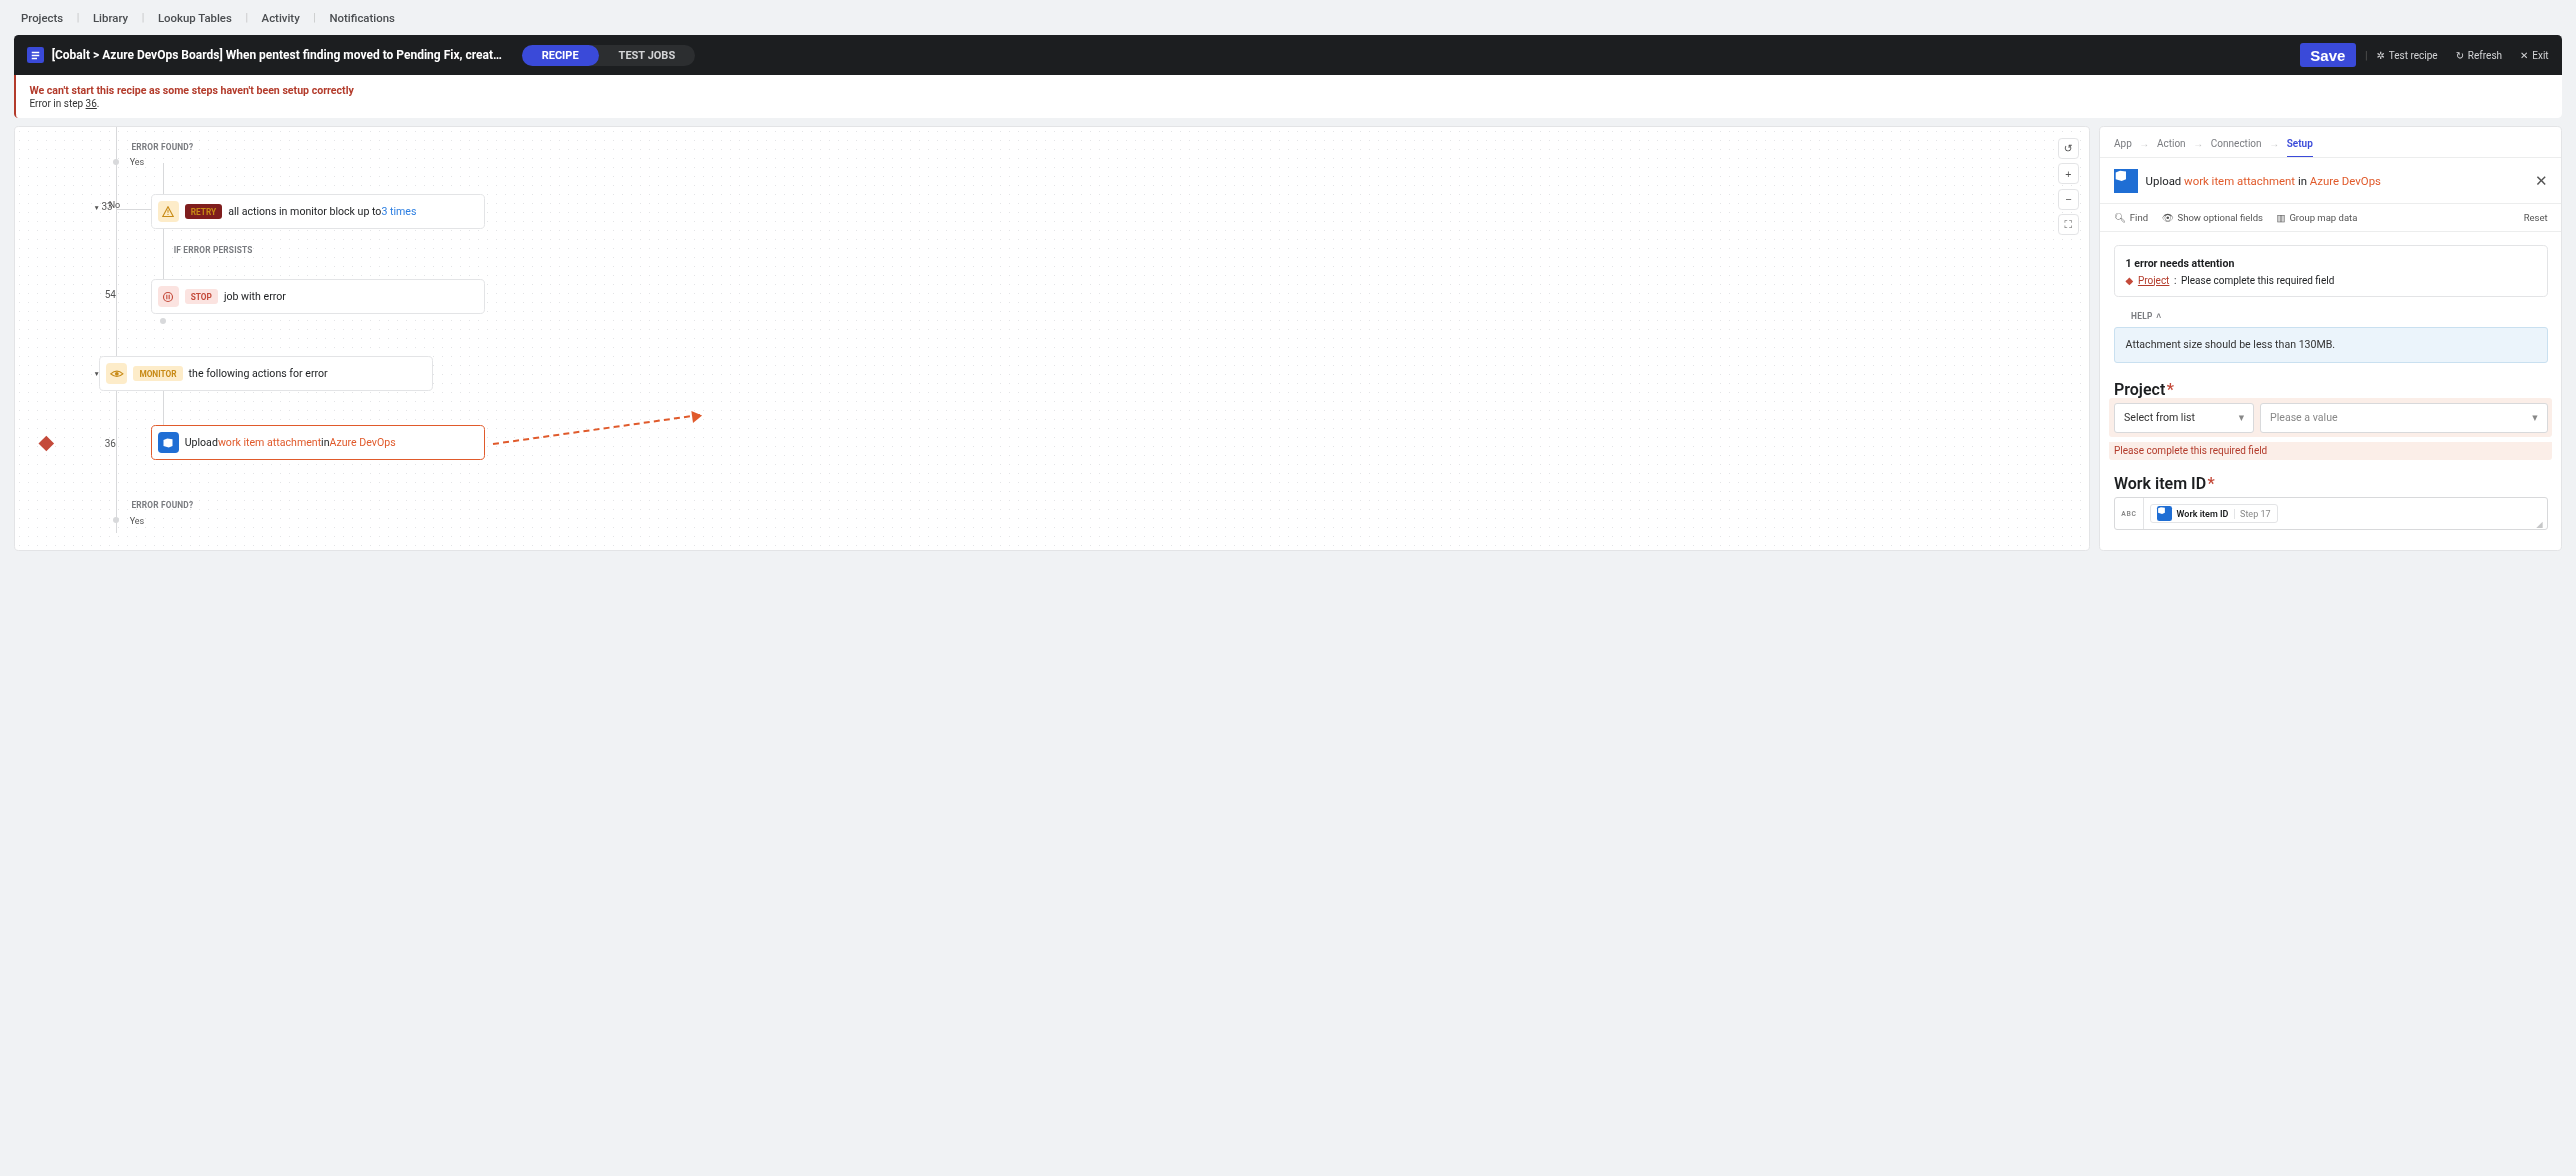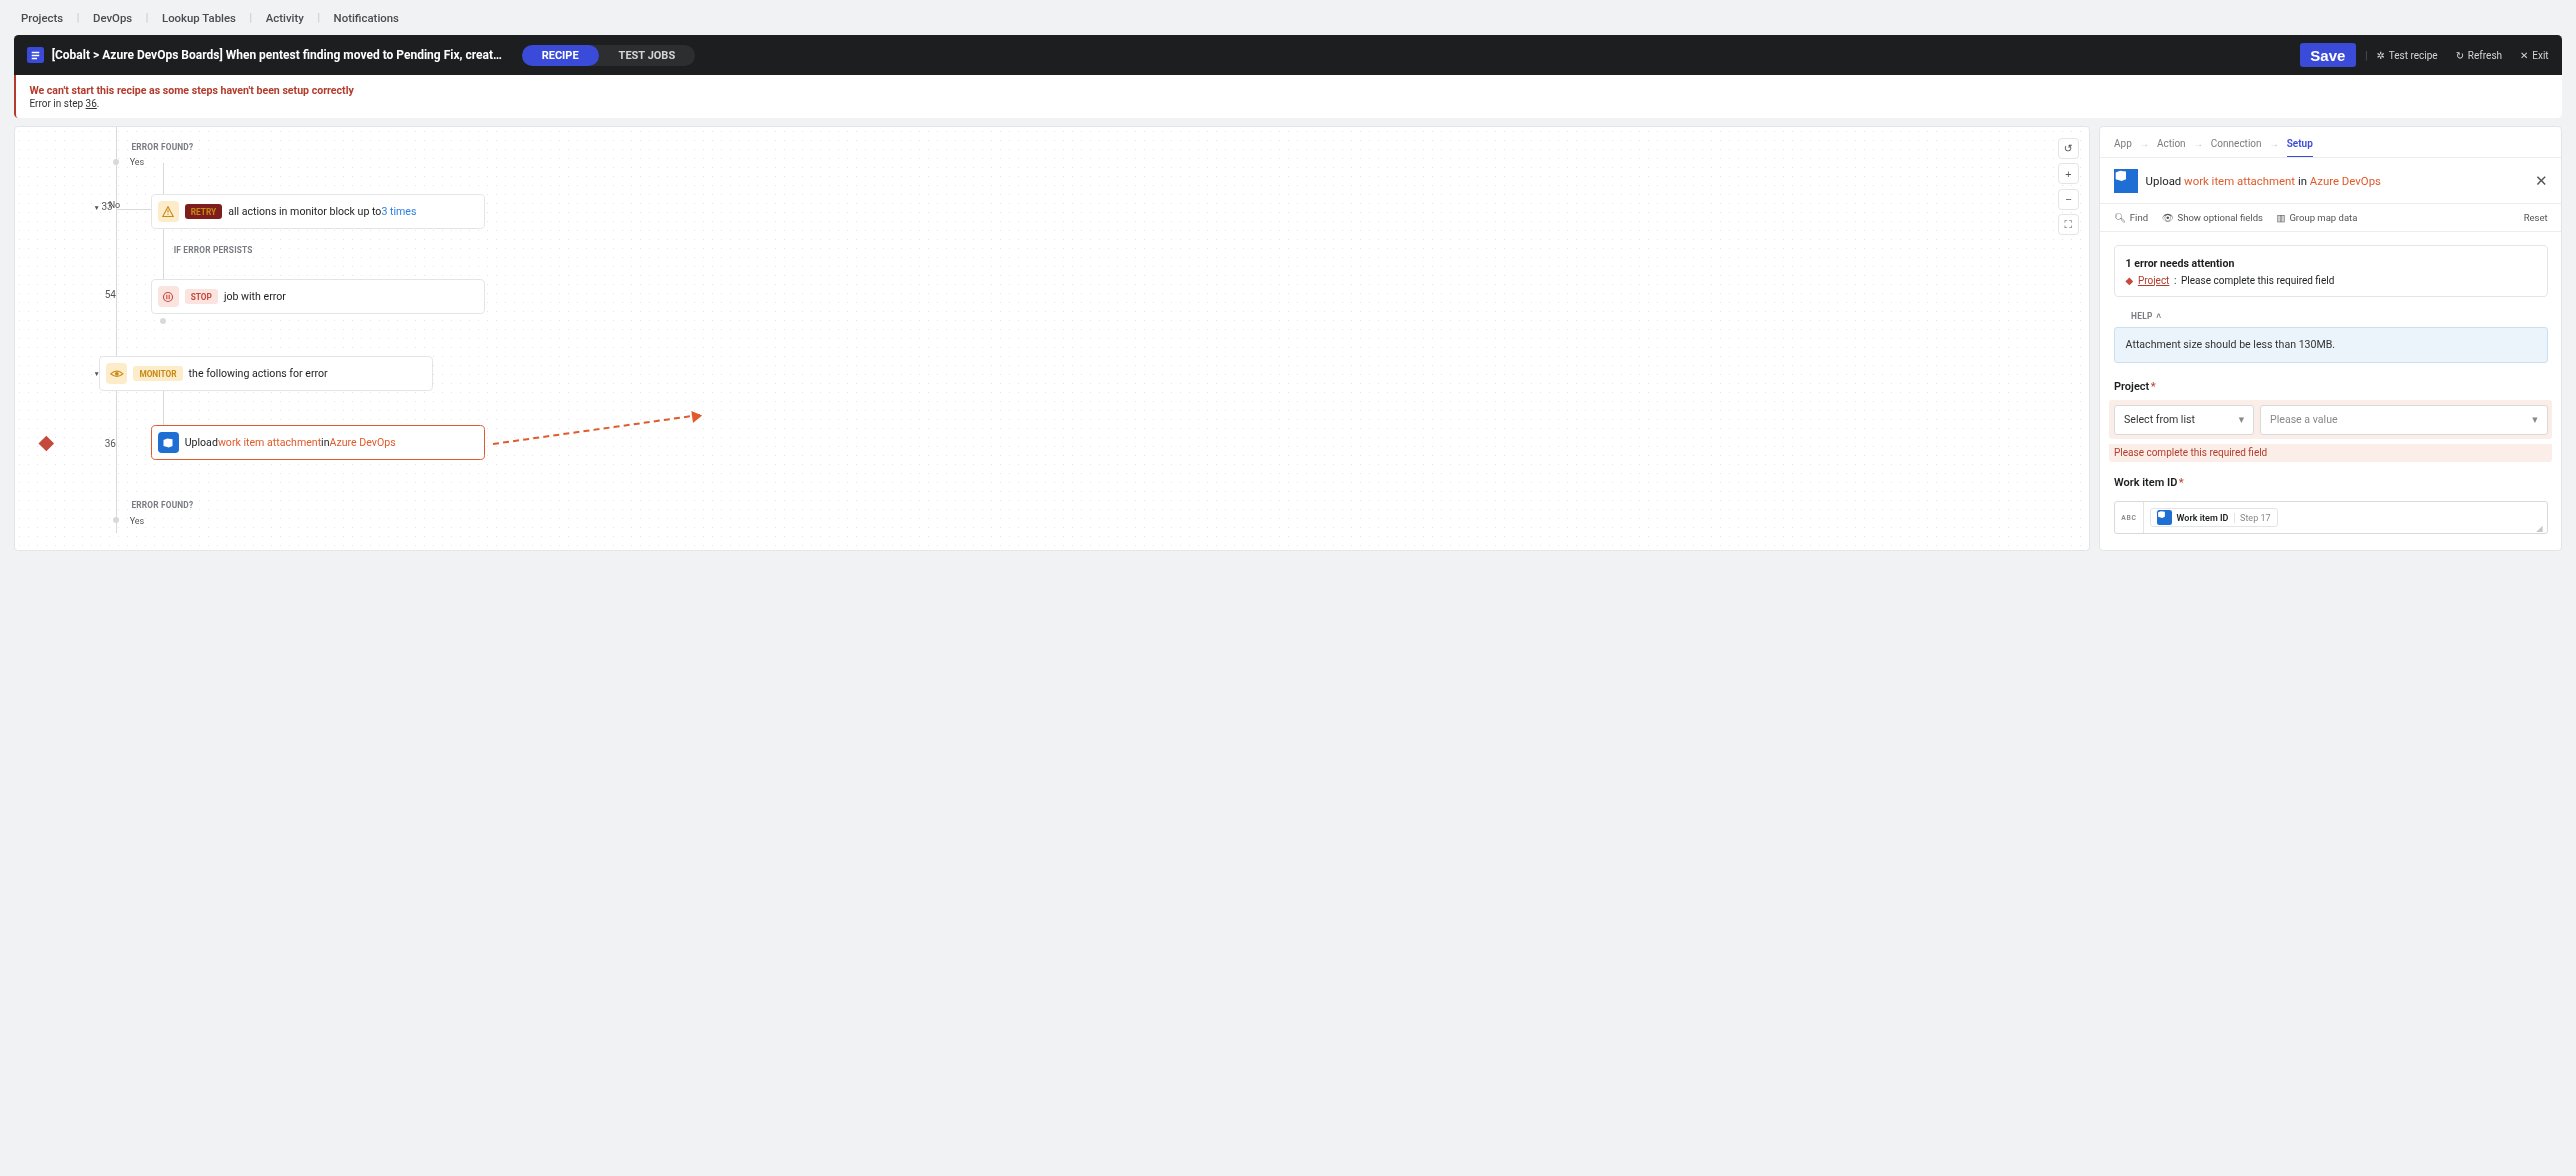--- a/index.html
+++ b/index.html
@@ -87,21 +87,21 @@
 .panel-body { padding: 13.7px; overflow-y: auto; }
 
 .err-box { border: 0.8px solid #e3e4e6; border-radius: 4.6px; padding: 10.6px; margin-bottom: 13.7px; }
 .err-box .hd { font-weight: 700; font-size: 10.6px; }
 .err-box .ln { font-size: 10px; margin-top: 4.6px; display: flex; align-items: center; gap: 4.6px; }
 .err-box .proj { color: #b33b2b; text-decoration: underline; }
 
 .section-label { font-size: 8.3px; font-weight: 700; color: #7a7c80; letter-spacing: 0.3px; display: flex; align-items: center; gap: 3.8px; margin-bottom: 6px; margin-left: 17px; }
 .info-box { background: #ebf4fb; border: 0.8px solid #c9e0f0; border-radius: 3px; padding: 10.6px; font-size: 10.6px; color: #333; margin-bottom: 16.7px; }
 
-.field-lbl { font-size: 11px; font-weight: 600; margin-bottom: 12px; }
+.field-lbl { font-size: 16px; font-weight: 600; margin-bottom: 4px; }
 .req { color: #c44a3a; margin-left: 1.5px; }
 
 .project-row { display: flex; gap: 6px; }
 .project-row.err { background: #fbeee8; padding: 4.6px; margin: -4.6px -4.6px 0; border-radius: 3px; }
 .sel-input { border: 0.8px solid #d8d9db; border-radius: 3px; background: #fff; height: 30px; display: flex; align-items: center; padding: 0 9px; font-size: 10.6px; color: #333; flex: 1; cursor: pointer; }
 .sel-input.small { flex: 0 0 140px; }
 .sel-input .caret { margin-left: auto; color: #888; }
 
 .field-err-msg { color: #b33b2b; font-size: 10px; margin-top: 4.6px; background: #fbeee8; padding: 3px 4.6px 4.6px; margin-left: -4.6px; margin-right: -4.6px; border-radius: 0 0 3px 3px; margin-bottom: 13.7px; }
 
@@ -113,21 +113,21 @@
 .workitem-row .resize { margin-left: auto; align-self: flex-end; width: 9px; height: 9px; color: #c6c7c8; margin-right: 1.5px; margin-bottom: 1.5px; font-size: 8.3px; }
 
 svg { display: block; }
 </style>
 </head>
 <body>
 
 <div class="topnav">
   <a href="#">Projects</a>
     <span class="div">|</span>
-  <a href="#">DevOps</a>
+  <a href="#">Library</a>
     <span class="div">|</span>
   <a href="#">Lookup Tables</a>
     <span class="div">|</span>
   <a href="#">Activity</a>
     <span class="div">|</span>
   <a href="#">Notifications</a>
 </div>
 
 <div class="darkheader">
   <div class="recipe-icon">

